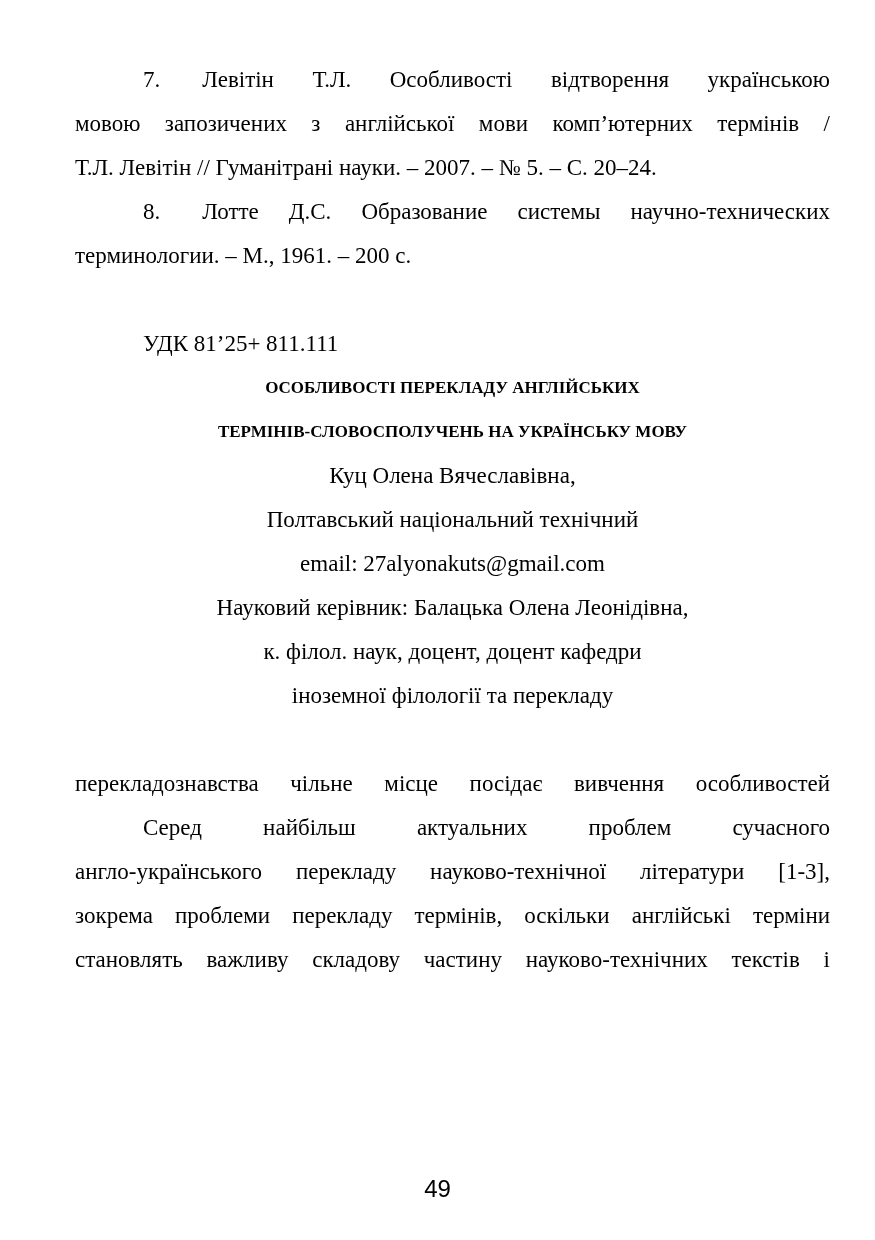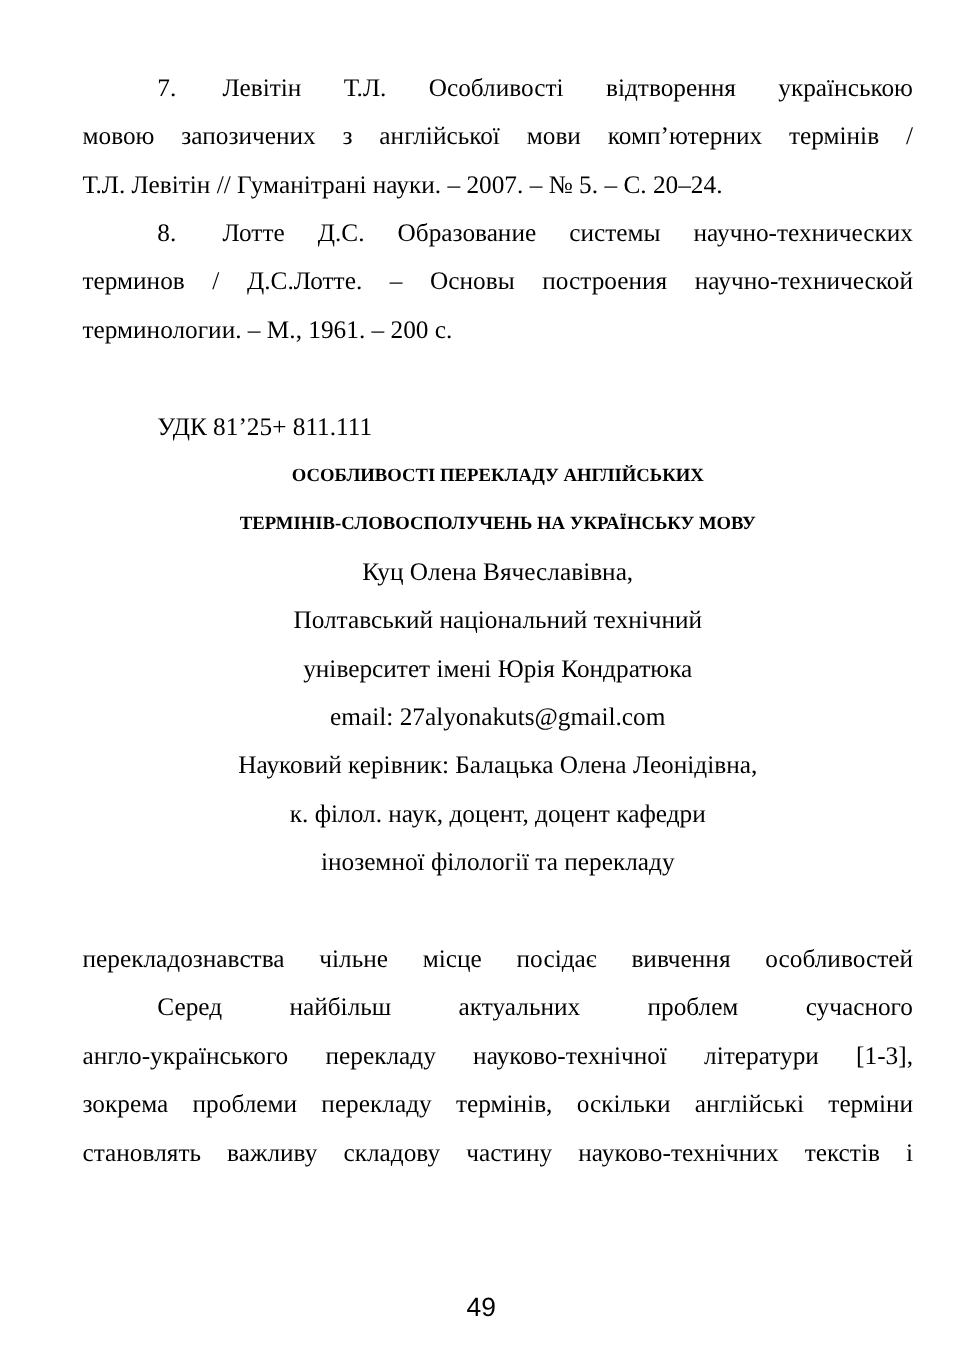--- a/index.html
+++ b/index.html
@@ -41,37 +41,35 @@
 <div class="page">
 
   <div>
     <div class="line jline indent"><span>7.</span><span class="tab"></span><span>Левітін Т.Л. Особливості відтворення українською</span></div>
     <div class="line jline">мовою запозичених з англійської мови комп’ютерних термінів /</div>
     <div class="line lline">Т.Л. Левітін // Гуманітрані науки. – 2007. – № 5. – С. 20–24.</div>
   </div>
 
   <div>
     <div class="line jline indent"><span>8.</span><span class="tab"></span><span>Лотте Д.С. Образование системы научно-технических</span></div>
-    <div class="line jline">терминов / Д.С.Лотте. – Основы построения научно-технической</div>
     <div class="line lline">терминологии. – М., 1961. – 200 с.</div>
   </div>
 
   <div class="blank-line"></div>
 
   <div class="line lline indent">УДК 81’25+ 811.111</div>
 
   <div>
     <div class="line cline title-line">ОСОБЛИВОСТІ ПЕРЕКЛАДУ АНГЛІЙСЬКИХ</div>
     <div class="line cline title-line">ТЕРМІНІВ-СЛОВОСПОЛУЧЕНЬ НА УКРАЇНСЬКУ МОВУ</div>
   </div>
 
   <div>
     <div class="line rline">Куц Олена Вячеславівна,</div>
     <div class="line rline">Полтавський національний технічний</div>
-    <div class="line rline">університет імені Юрія Кондратюка</div>
     <div class="line rline">email: 27alyonakuts@gmail.com</div>
     <div class="line rline">Науковий керівник: Балацька Олена Леонідівна,</div>
     <div class="line rline">к. філол. наук, доцент, доцент кафедри</div>
     <div class="line rline">іноземної філології та перекладу</div>
   </div>
 
   <div class="blank-line"></div>
 
   <div>
     <div class="line jline">перекладознавства чільне місце посідає вивчення особливостей</div>

